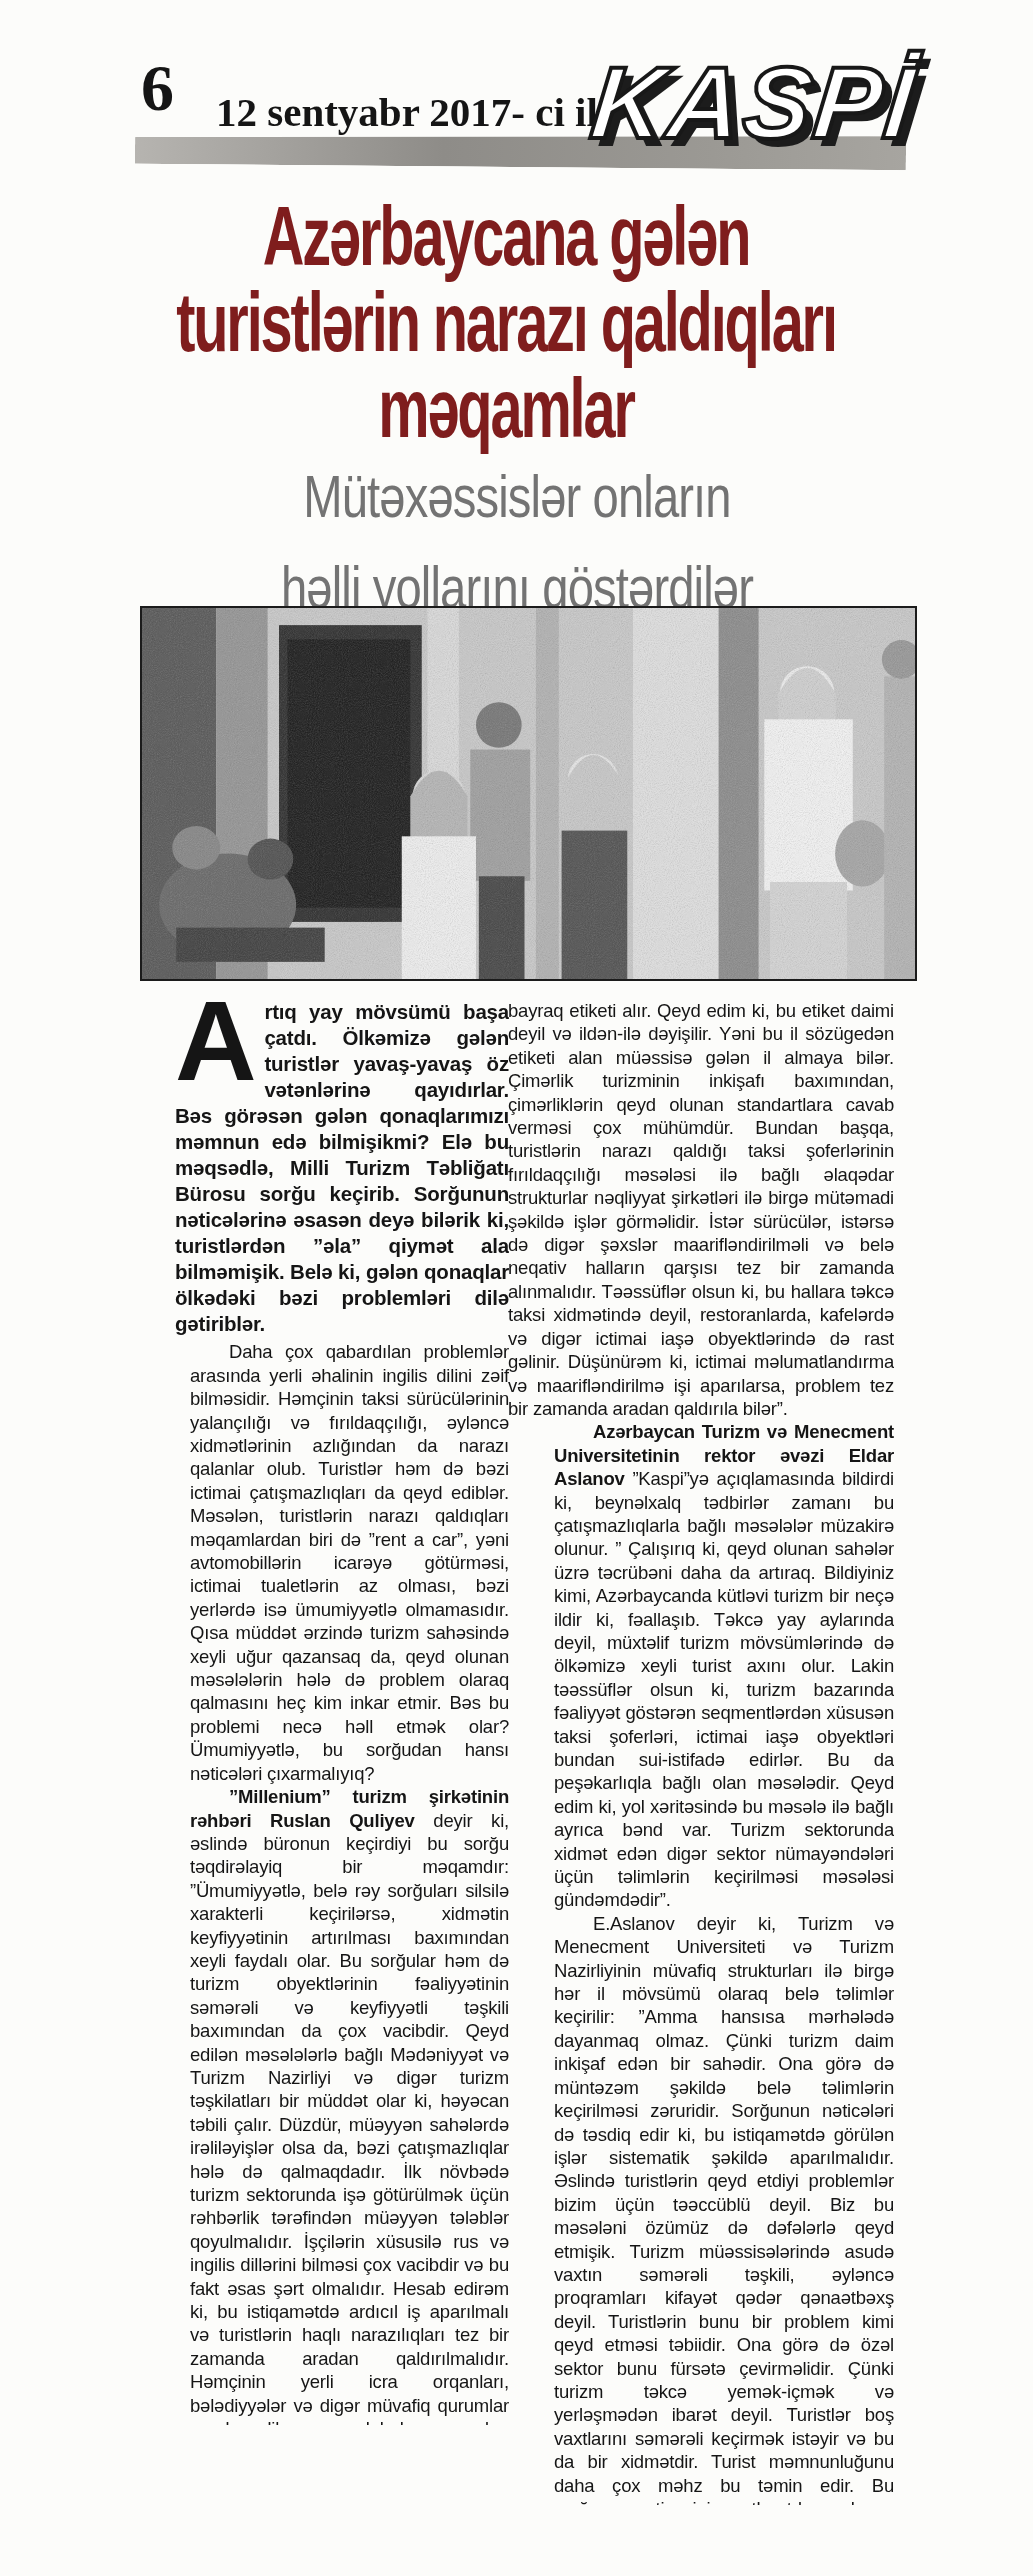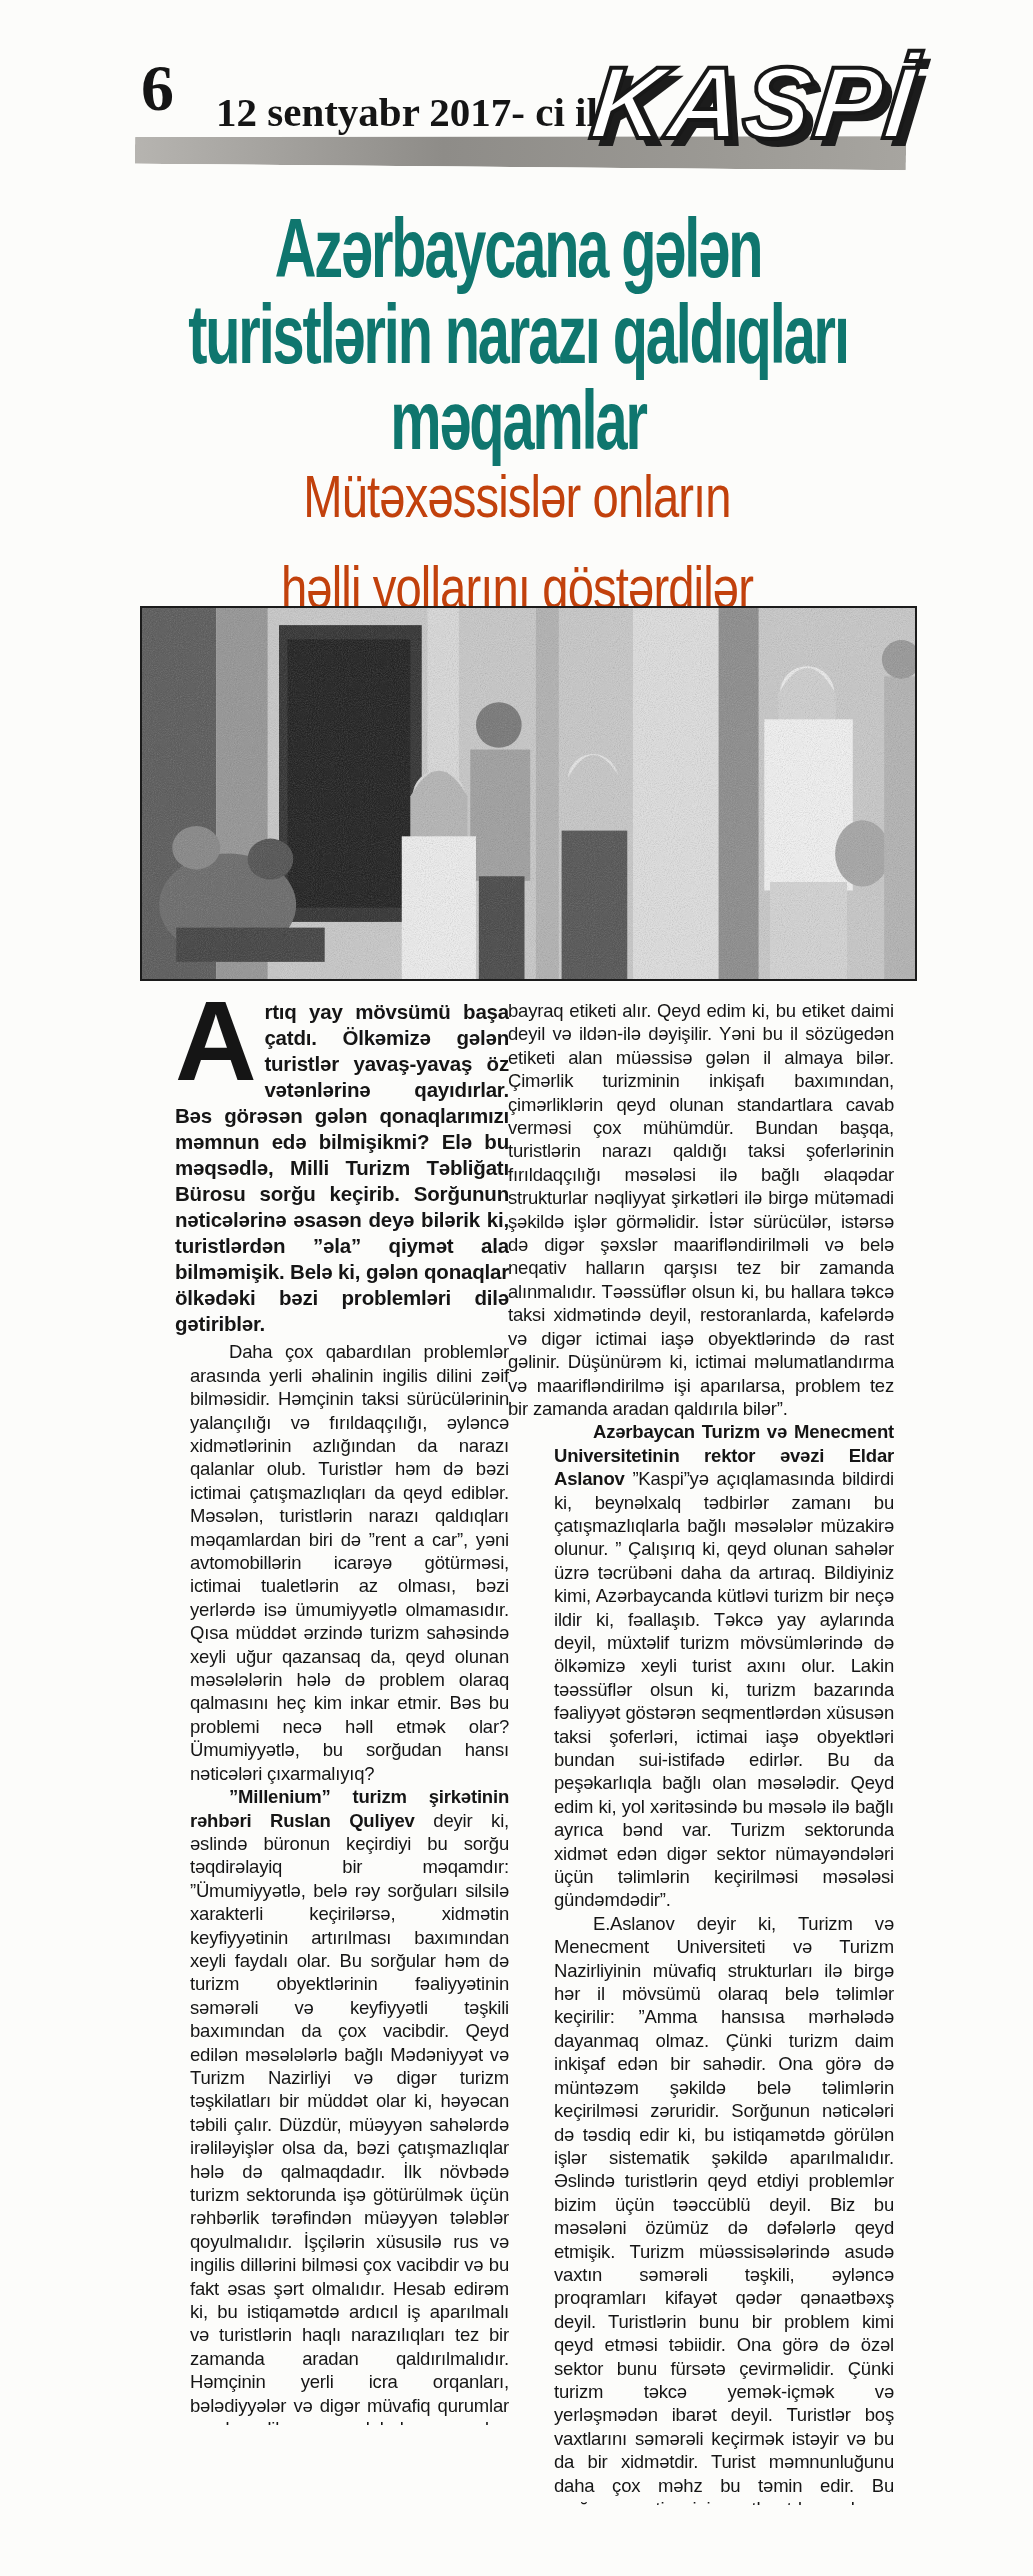--- a/index.html
+++ b/index.html
@@ -29,27 +29,27 @@
     position:absolute;left:592px;top:52px;
     font-size:102px;line-height:1;font-weight:bold;font-style:italic;
     letter-spacing:2.3px;color:#ffffff;
     -webkit-text-stroke:4px #181818;
     text-shadow:9px 8px 0 #1c1c1c;
     transform:skewX(-6deg);
     white-space:nowrap;
   }
   
   .headline{
-    position:absolute;left:0;top:193px;width:1012px;margin:12px;
-    font-size:79px;line-height:86px;font-weight:bold;letter-spacing:-2.9px;color:#0f766e;
+    position:absolute;left:0;top:193px;width:1012px;margin:0;
+    font-size:79px;line-height:86px;font-weight:bold;letter-spacing:-2.9px;color:#7f1d1d;
   }
   .hl-line{display:block;text-align:center;white-space:nowrap;transform:scale(0.73,1.06);}
   .subheadline{
     position:absolute;left:0;top:452px;width:1034px;margin:0;
-    font-size:59px;line-height:91px;font-weight:400;letter-spacing:-1.1px;color:#c2410c;
+    font-size:59px;line-height:91px;font-weight:400;letter-spacing:-1.1px;color:#737373;
   }
   .sh-line{display:block;text-align:center;white-space:nowrap;transform:scaleX(0.80);}
   
   .photo{
     position:absolute;left:140px;top:606px;width:777px;height:375px;margin:0;
     border:2.3px solid #1b1b1b;box-sizing:border-box;overflow:hidden;background:#c8c6c2;
   }
   .photo svg{display:block;width:100%;height:100%;filter:grayscale(1) contrast(1.08);}
   
   .col{position:absolute;top:999px;}

